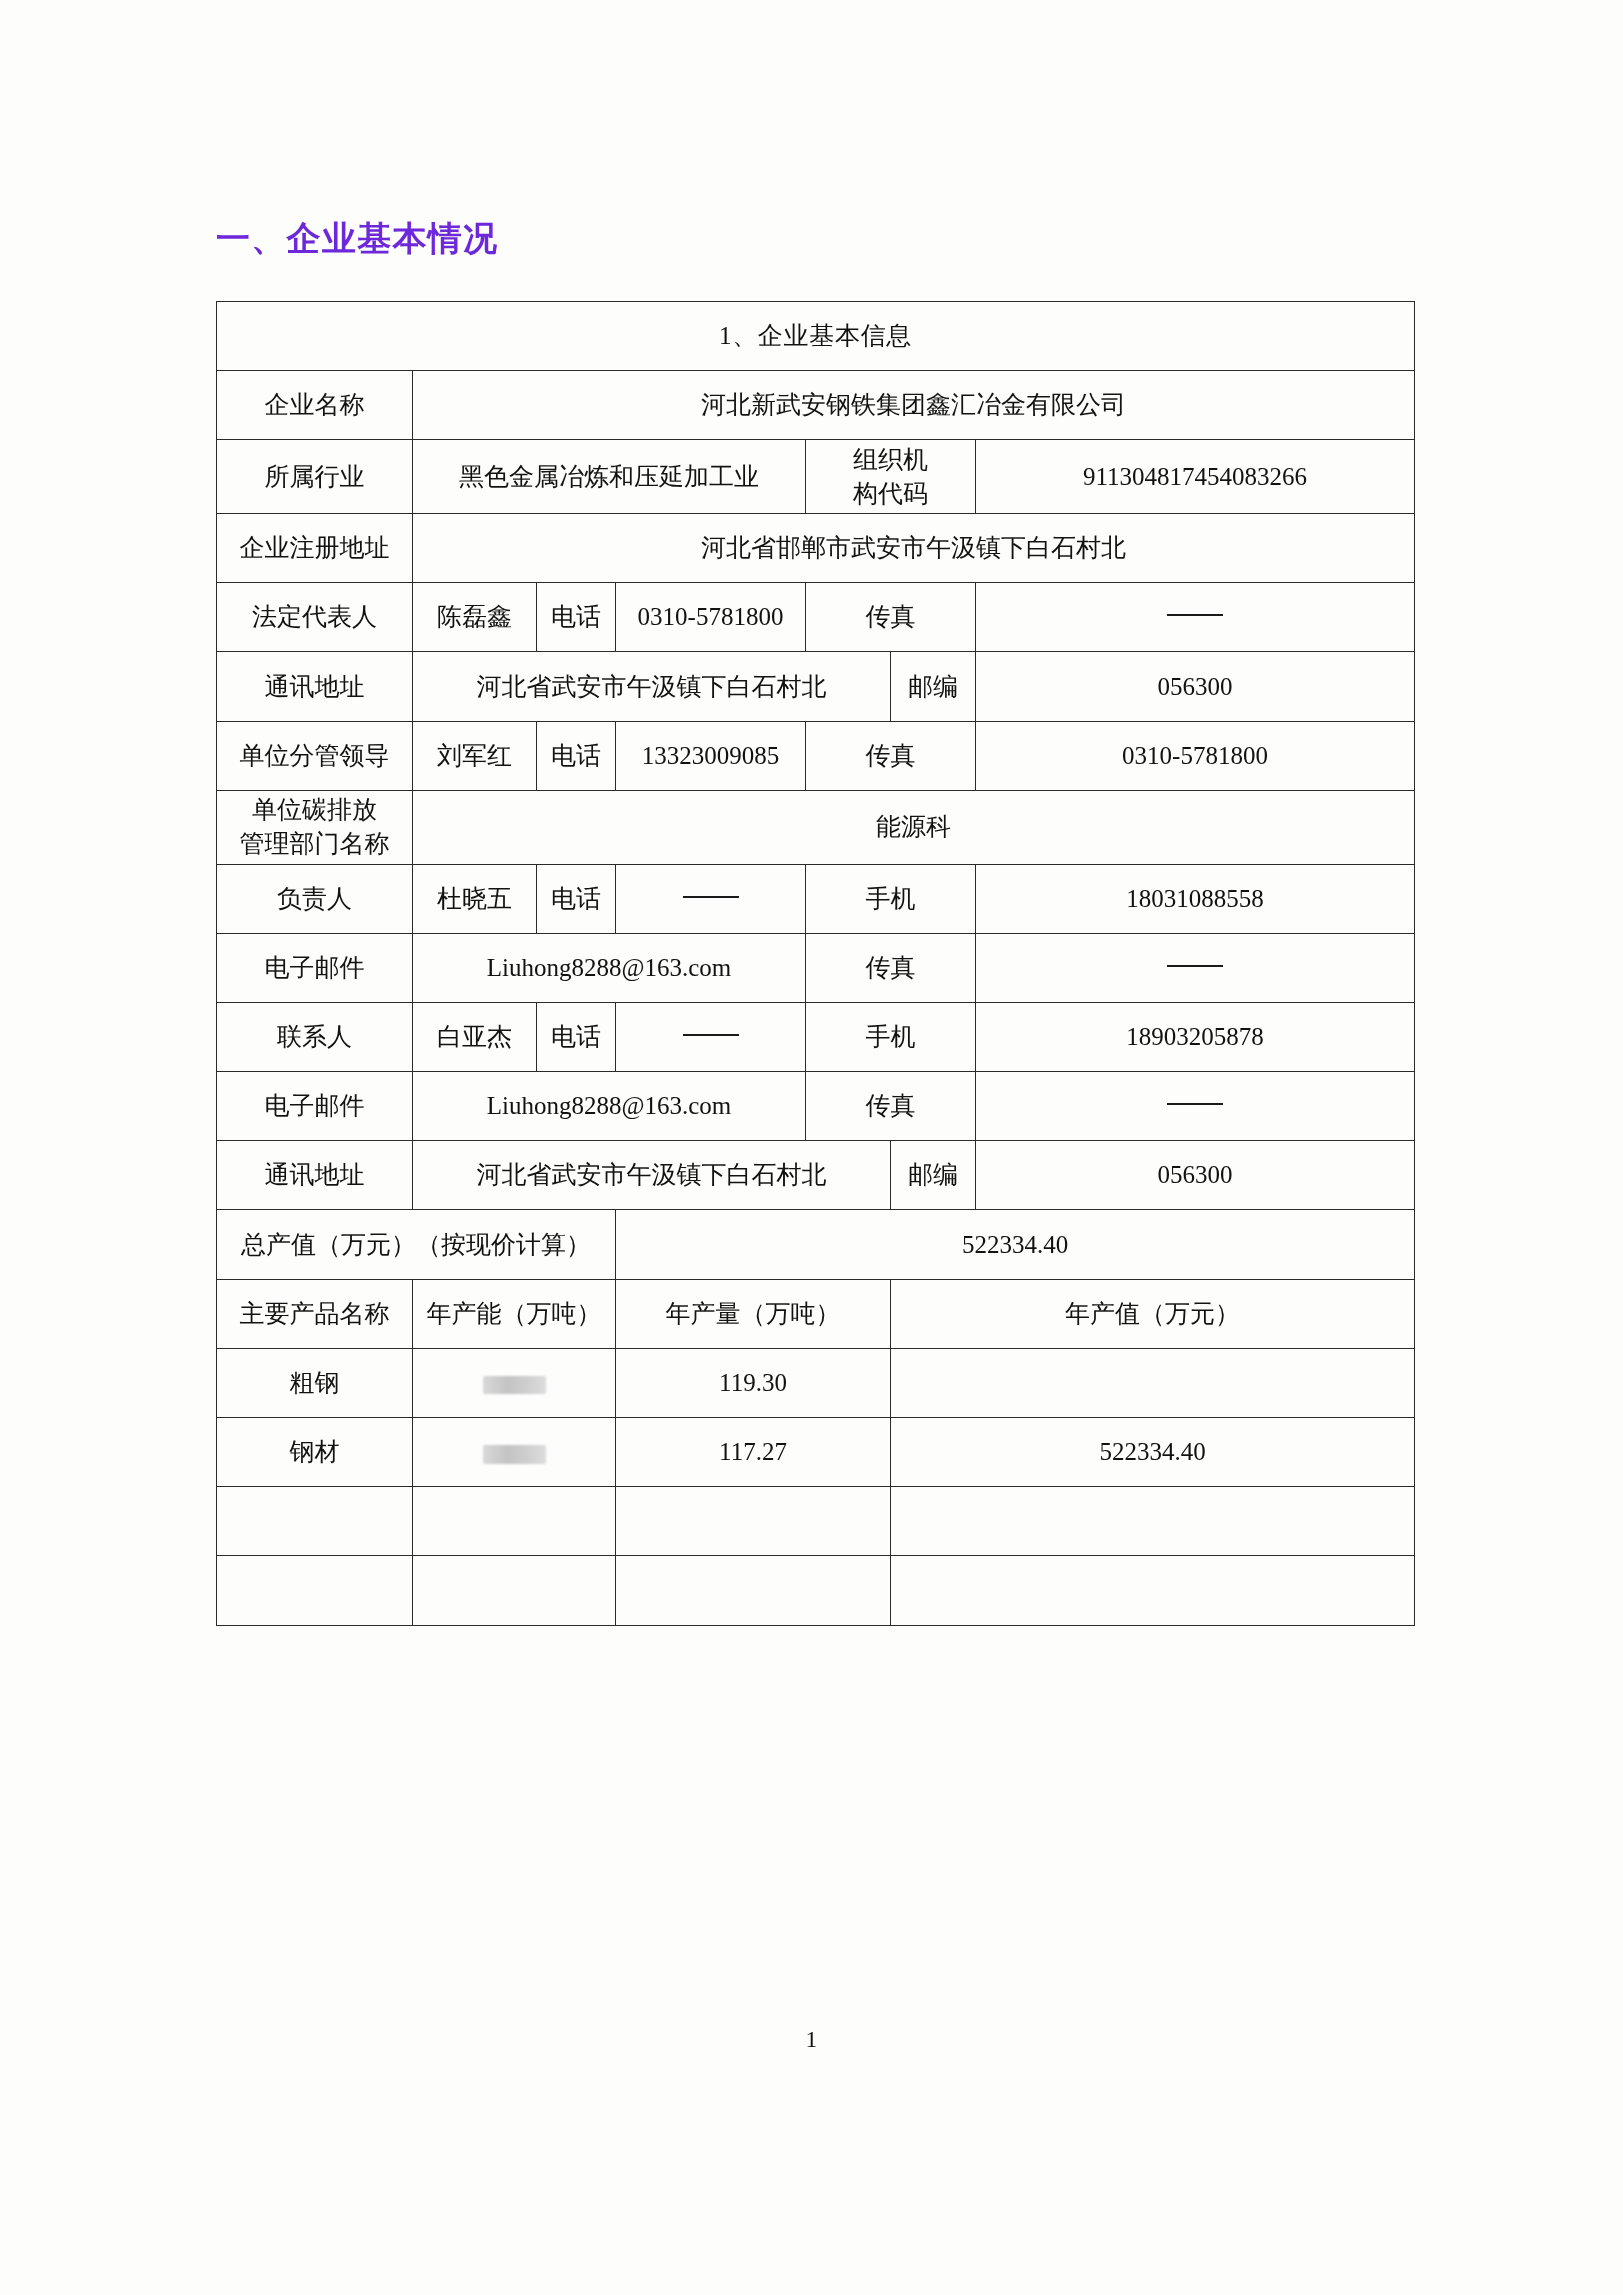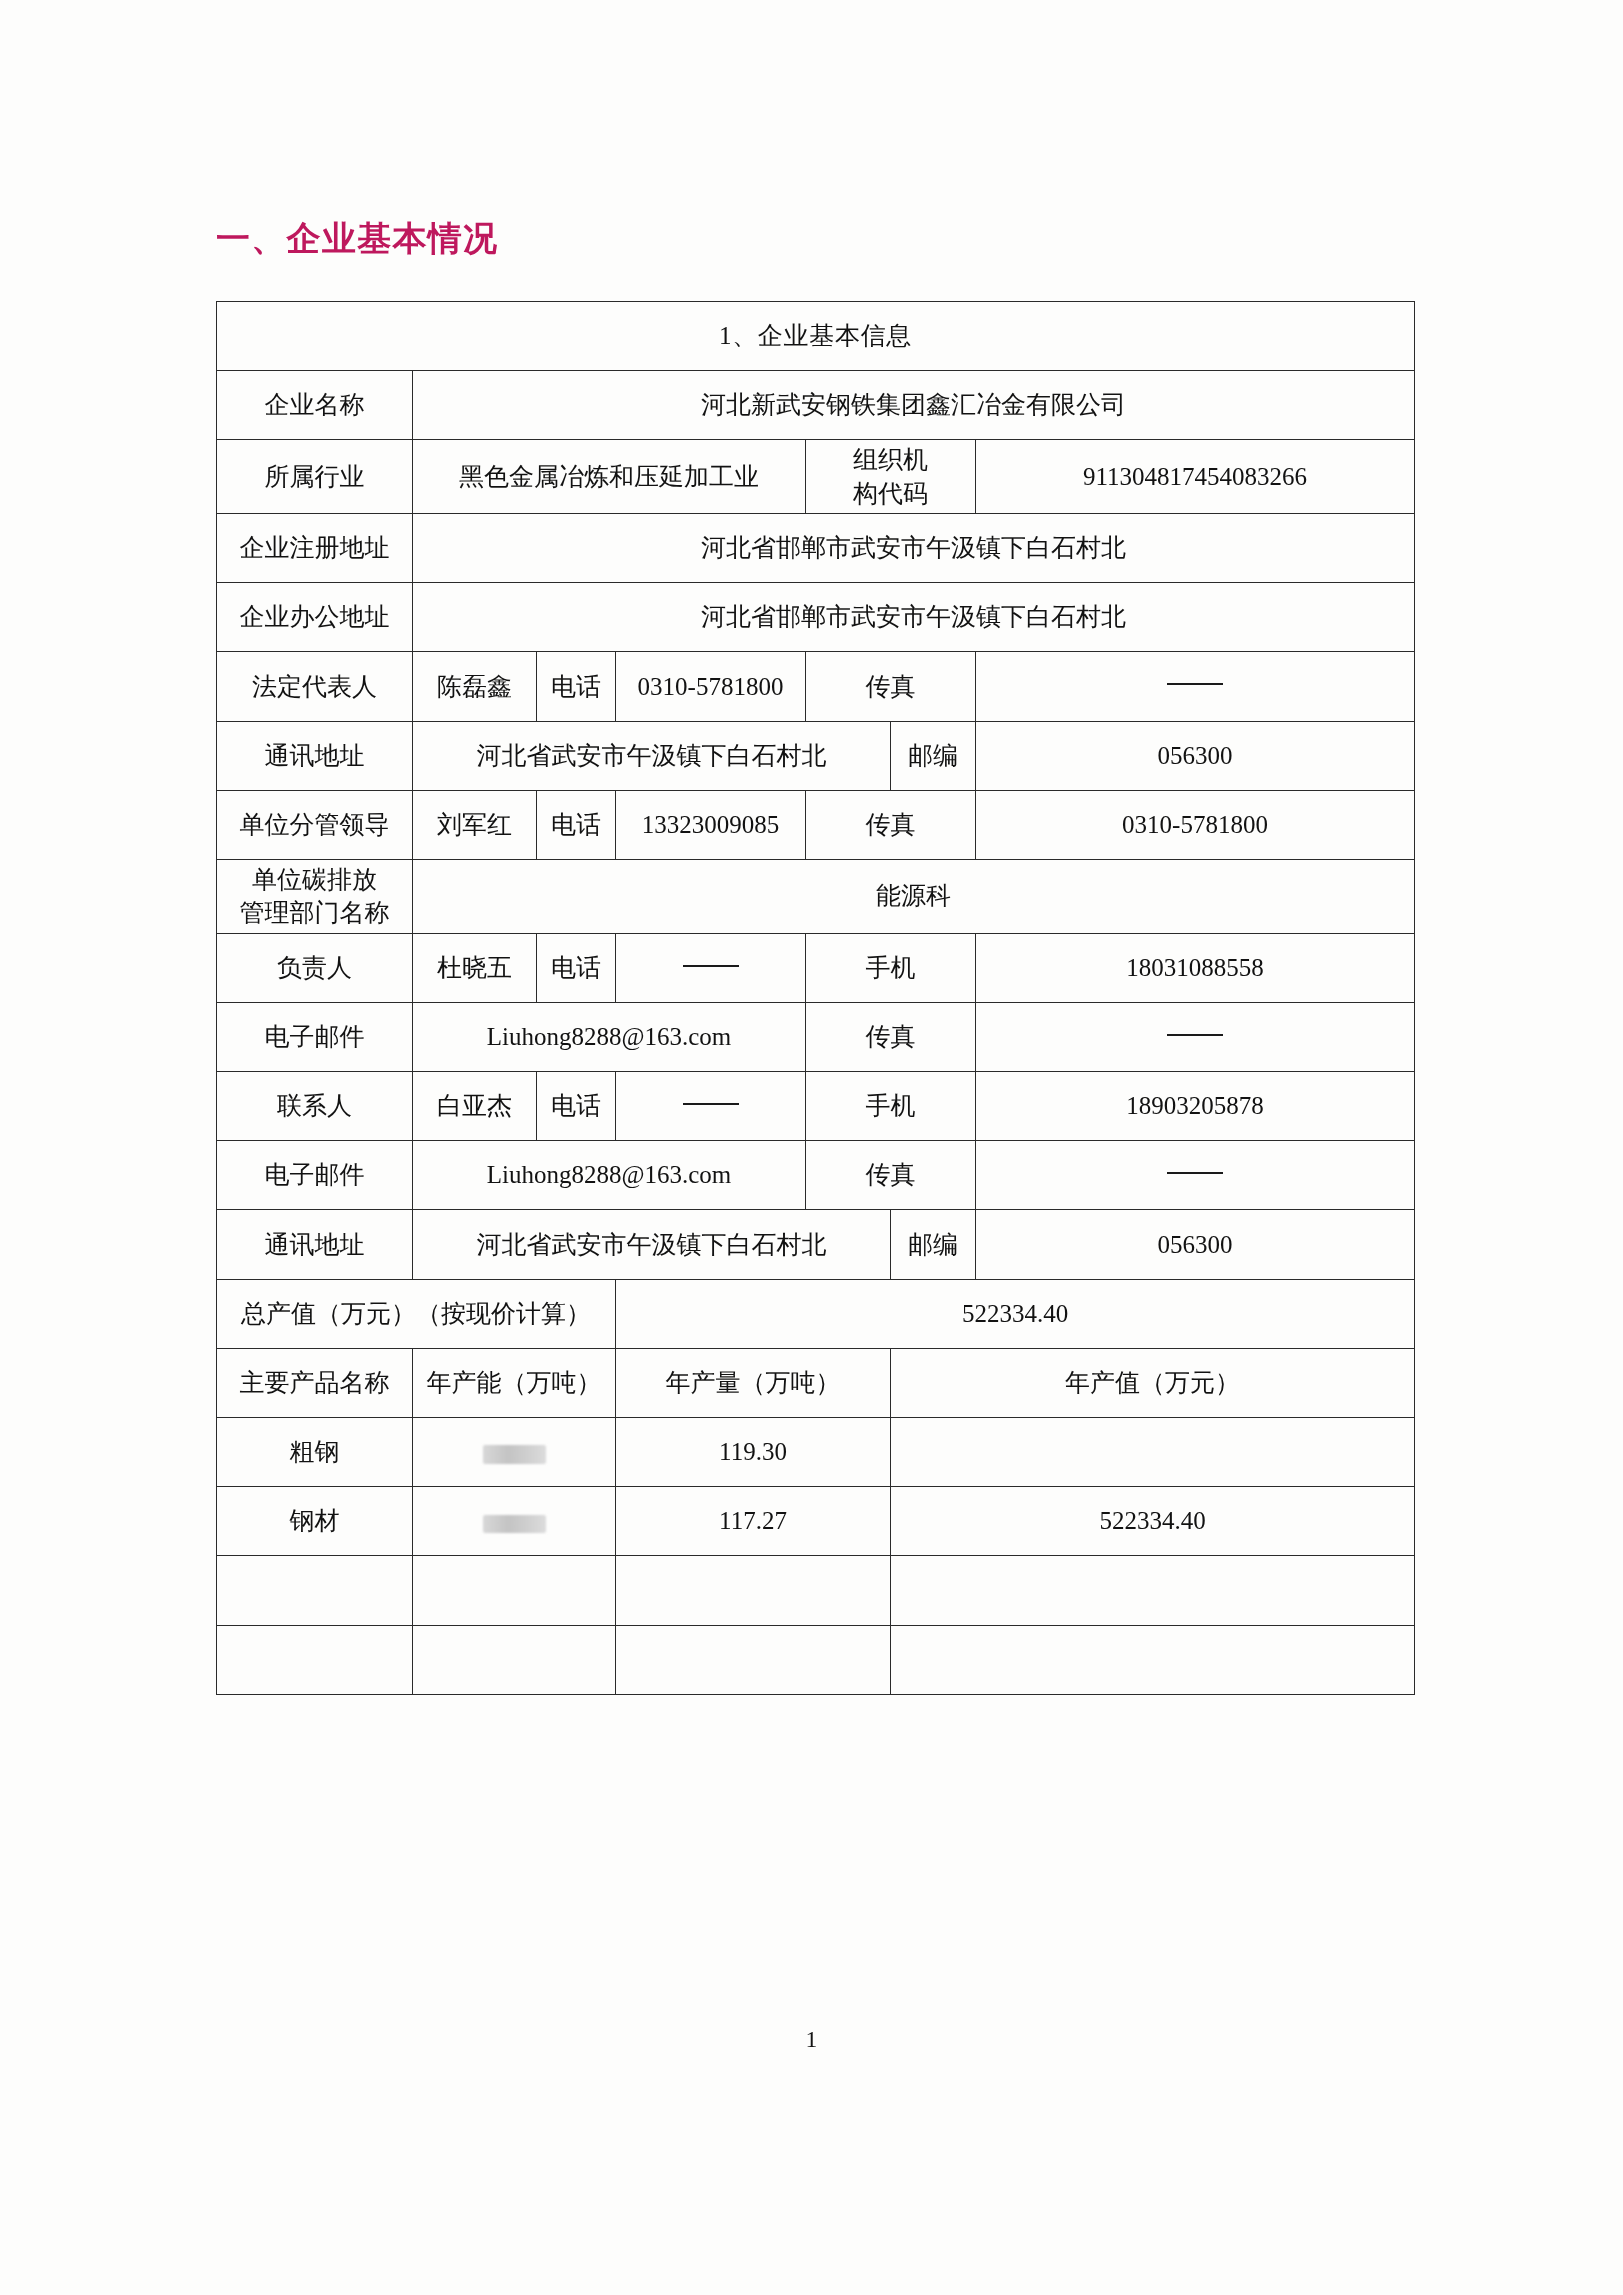--- a/index.html
+++ b/index.html
@@ -26,21 +26,21 @@
     position: absolute;
     left: 216px;
     top: 216px;
     width: 1198px;
   }
   .section-title {
     font-family: "DejaVu Sans", sans-serif;
     font-weight: bold;
     font-size: 34px;
     letter-spacing: 1.3px;
-    color: #be185d;
+    color: #6d28d9;
     margin-bottom: 39px;
   }
   table.main {
     border-collapse: collapse;
     width: 1198px;
     table-layout: fixed;
   }
   table.main td {
     border: 1.3px solid #2a2a2a;
     font-size: 25px;
@@ -136,24 +136,20 @@
             <div>构代码</div>
           </td>
           <td>911304817454083266</td>
         </tr>
 
         <tr>
           <td class="lbl">企业注册地址</td>
           <td colspan="6">河北省邯郸市武安市午汲镇下白石村北</td>
         </tr>
 
-        <tr>
-          <td class="lbl">企业办公地址</td>
-          <td colspan="6">河北省邯郸市武安市午汲镇下白石村北</td>
-        </tr>
 
         <tr>
           <td class="lbl">法定代表人</td>
           <td>陈磊鑫</td>
           <td>电话</td>
           <td>0310-5781800</td>
           <td colspan="2">传真</td>
           <td><span class="dash"></span></td>
         </tr>
 

